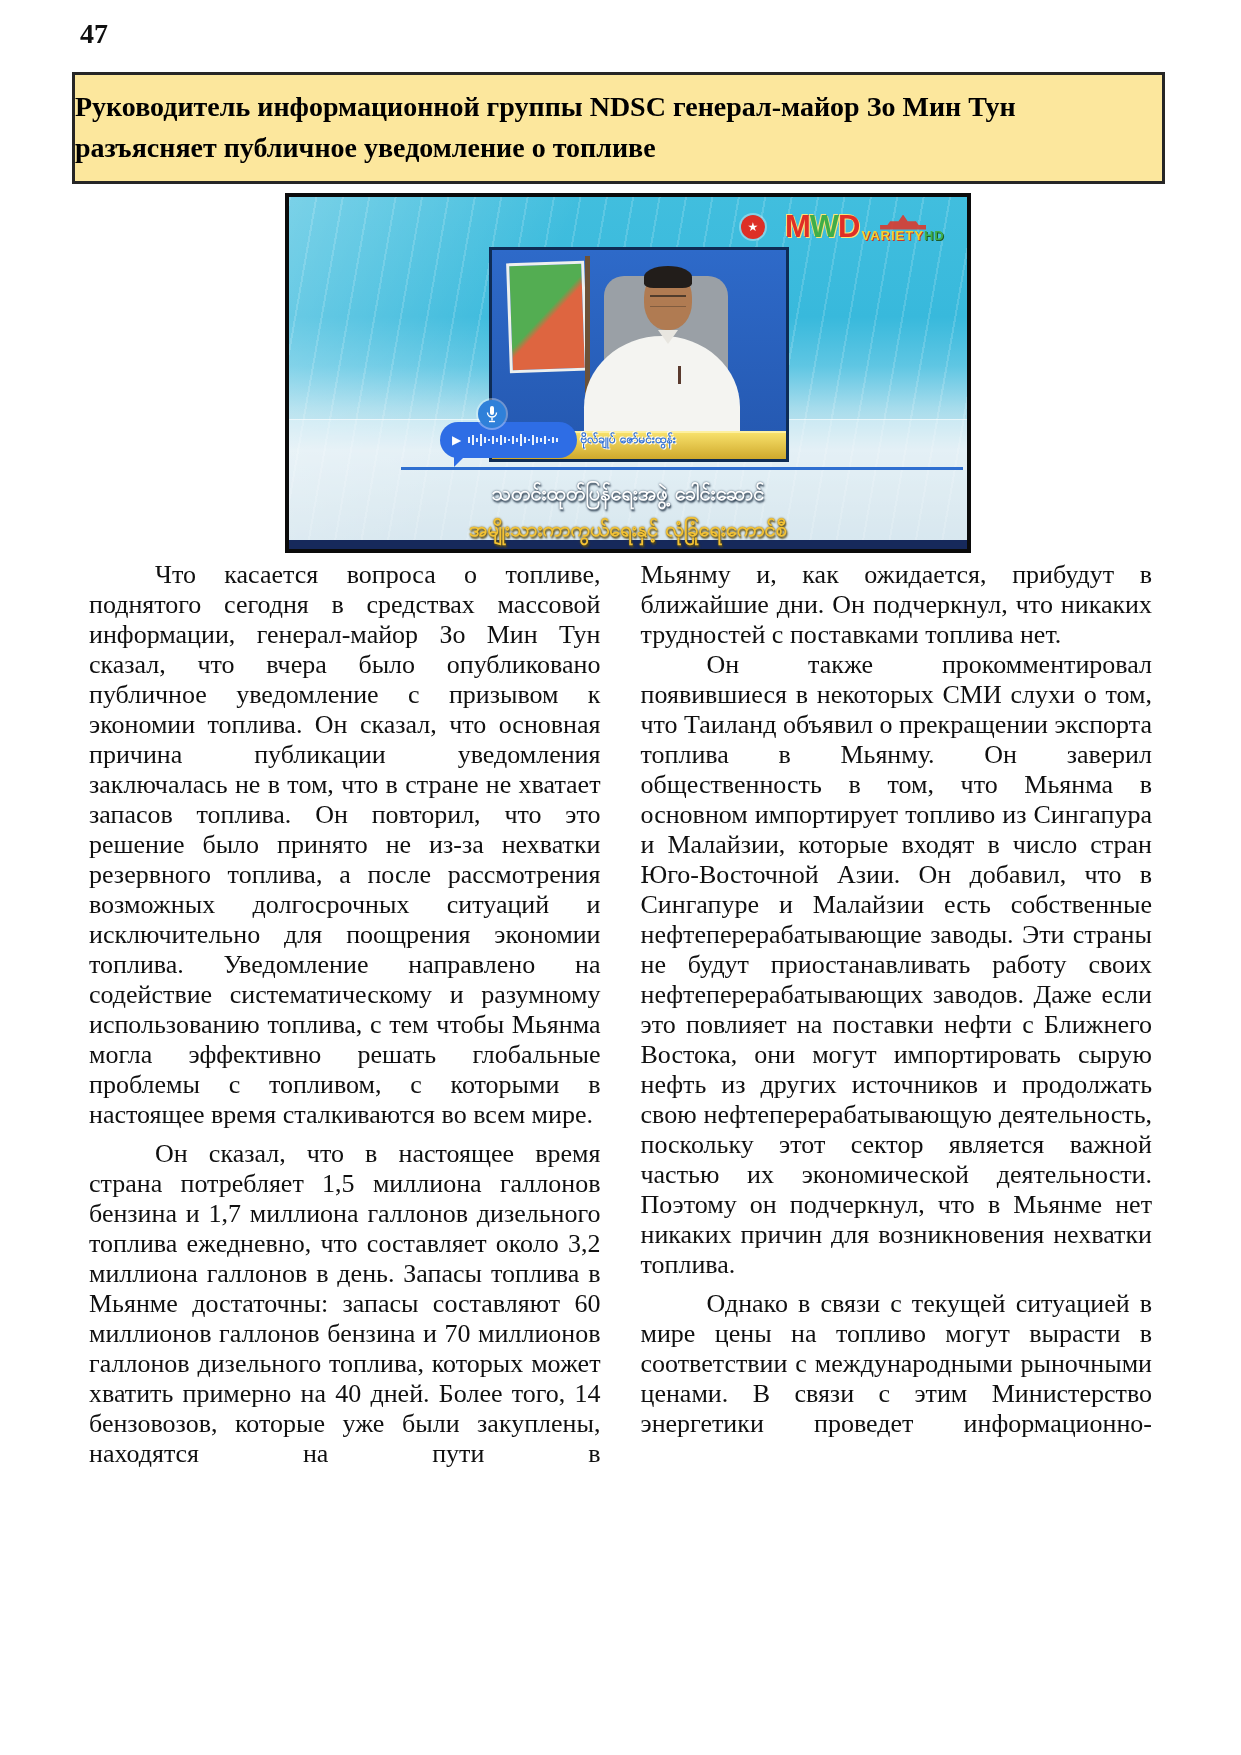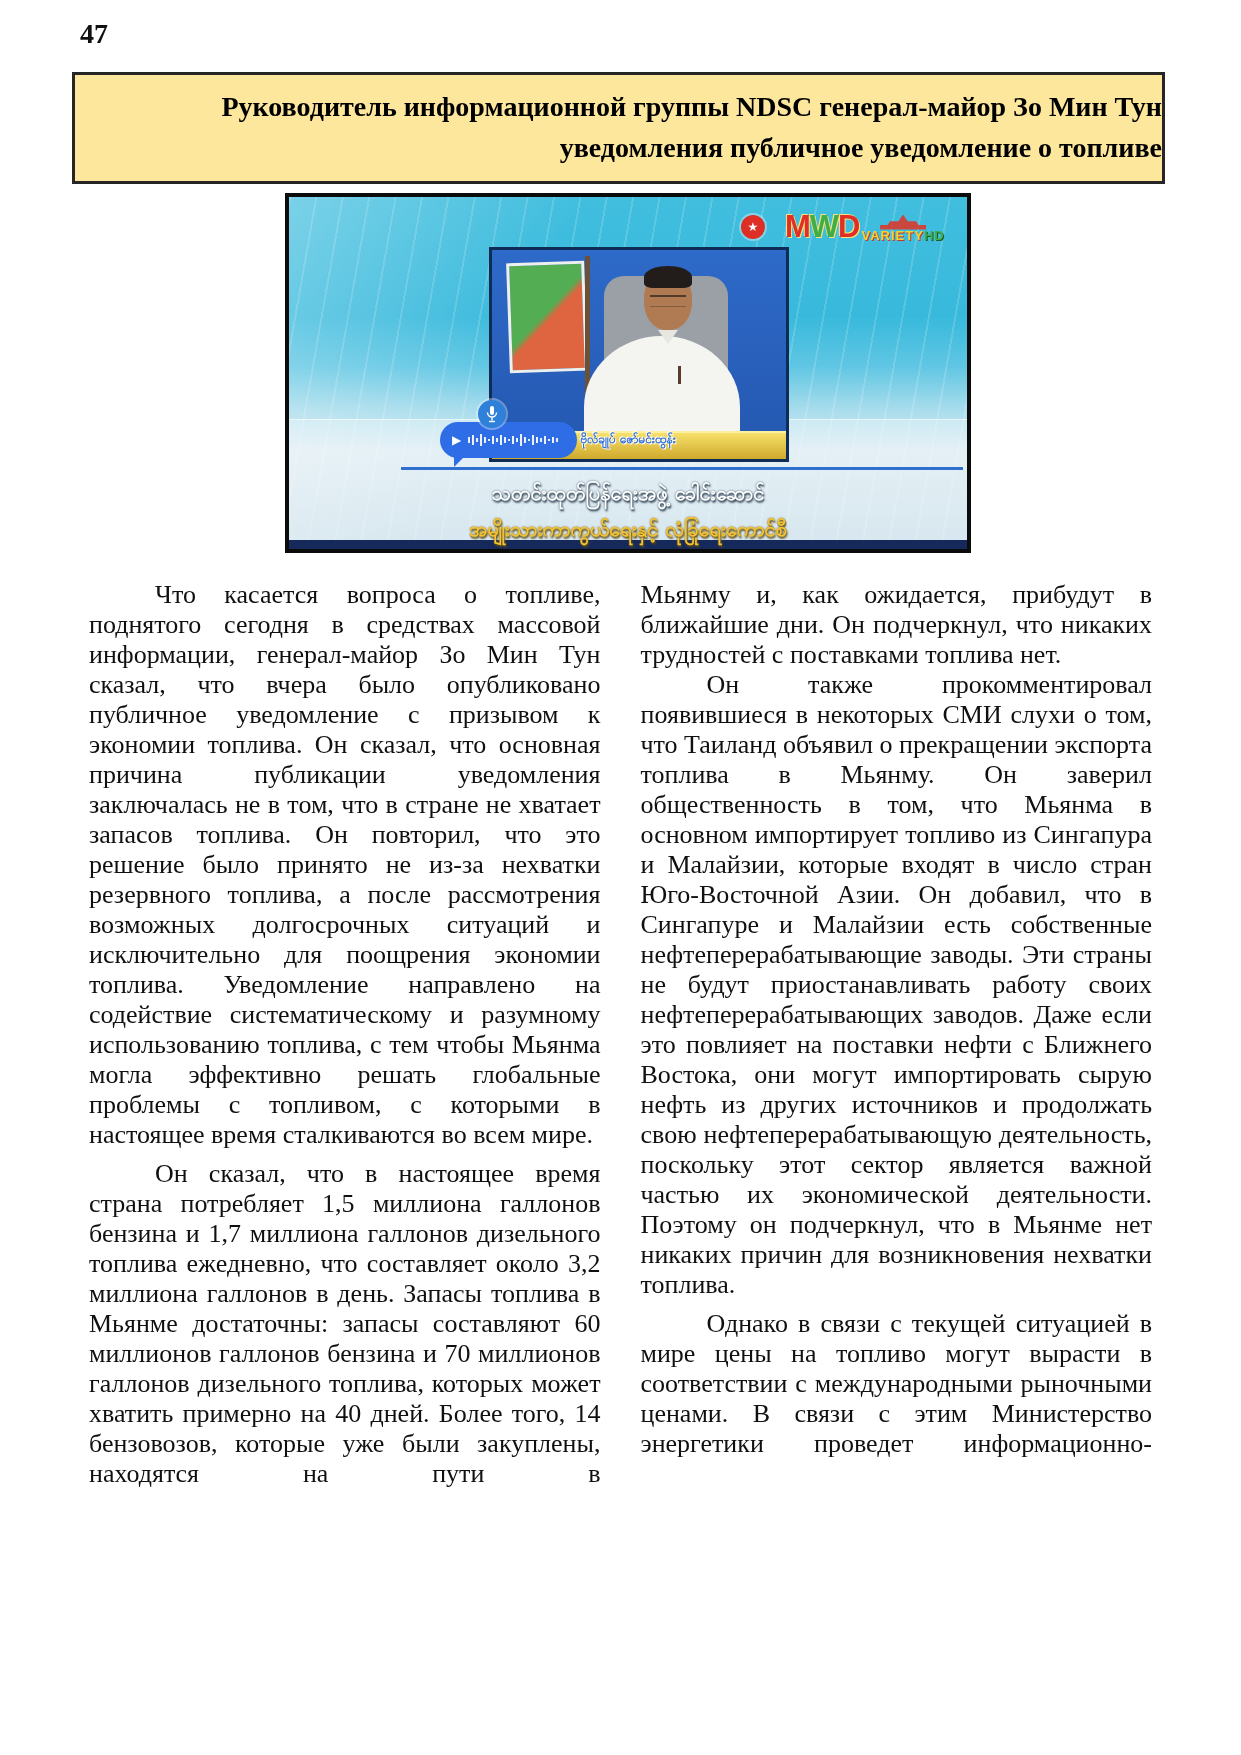--- a/index.html
+++ b/index.html
@@ -2,21 +2,21 @@
 <html><head>
 <meta charset="utf-8">
 <style>
   html,body{margin:0;padding:0;background:#888;}
   .page{position:relative;width:1241px;height:1755px;background:#ffffff;margin:0 auto;
         font-family:"Liberation Serif","DejaVu Serif",serif;color:#101010;overflow:hidden;}
 
   .page-number{position:absolute;left:80px;top:18px;font-size:28px;font-weight:bold;}
 
   .banner{position:absolute;left:72px;top:72px;width:1093px;height:112px;box-sizing:border-box;
-          background:#fce79d;border:3px solid #262626;text-align:right;}
+          background:#fce79d;border:3px solid #262626;text-align:left;}
   .banner-inner{padding-top:11px;font-size:28px;font-weight:bold;line-height:41px;color:#000;}
 
   
   .figure{position:absolute;left:285px;top:193px;width:686px;height:360px;box-sizing:border-box;
           border:4px solid #0b0b0b;overflow:hidden;
           background:
             linear-gradient(115deg, rgba(255,255,255,0.30), rgba(255,255,255,0) 35%),
             linear-gradient(to bottom,#41bede 0%,#38b9dc 34%,#5fc6e3 48%,#a6dcec 60%,#d9eaf1 72%,#cde1ea 88%,#c4dbe7 100%);}
   .streaks{position:absolute;inset:0;opacity:.30;
            background:repeating-linear-gradient(100deg, rgba(255,255,255,0.5) 0 2px, rgba(255,255,255,0) 2px 26px);}
@@ -68,37 +68,37 @@
   
   .cap{position:absolute;left:0;right:0;text-align:center;white-space:nowrap;z-index:5;
        font-weight:bold;font-family:"DejaVu Sans",sans-serif;}
   .cap1{top:234px;font-size:12px;color:#2e6fd8;
         text-shadow:0 0 2px #fff,1px 1px 0 #fff,-1px -1px 0 #fff;}
   .cap-divider{position:absolute;left:112px;right:4px;top:270px;height:3px;background:#2f6fd0;z-index:5;}
   .cap2{top:283px;font-size:20px;color:#ffffff;text-shadow:1px 2px 2px #2c3e50,0 0 2px #34495e;}
   .cap3{top:319px;font-size:20px;color:#f3c235;text-shadow:1px 2px 2px #5a4a10,0 0 2px #7a6310;}
 
   
-  .columns{position:absolute;left:89px;top:580px;width:1063px;display:flex;gap:40px;}
+  .columns{position:absolute;left:89px;top:560px;width:1063px;display:flex;gap:40px;}
   .col{flex:1 1 0;min-width:0;}
   .para{margin:0;font-size:26px;line-height:30px;text-align:justify;}
   .para.indent{text-indent:66px;}
   .para.fill{text-align-last:justify;margin-top:9px;}
 </style>
 </head>
 <body>
 
 <div class="page">
 
   <div class="page-number">47</div>
 
   <div class="banner">
     <div class="banner-inner">
       <div>Руководитель информационной группы NDSC генерал-майор Зо Мин Тун</div>
-      <div>уведомления публичное уведомление о топливе</div>
+      <div>разъясняет публичное уведомление о топливе</div>
     </div>
   </div>
 
   <div class="figure">
     <div class="streaks"></div>
     <div class="caption-panel"></div>
 
     <div class="mwd-logo">
       <div class="mwd-star">★</div>
       <div class="mwd-text"><span class="m">M</span><span class="w">W</span><span class="d">D</span></div>

